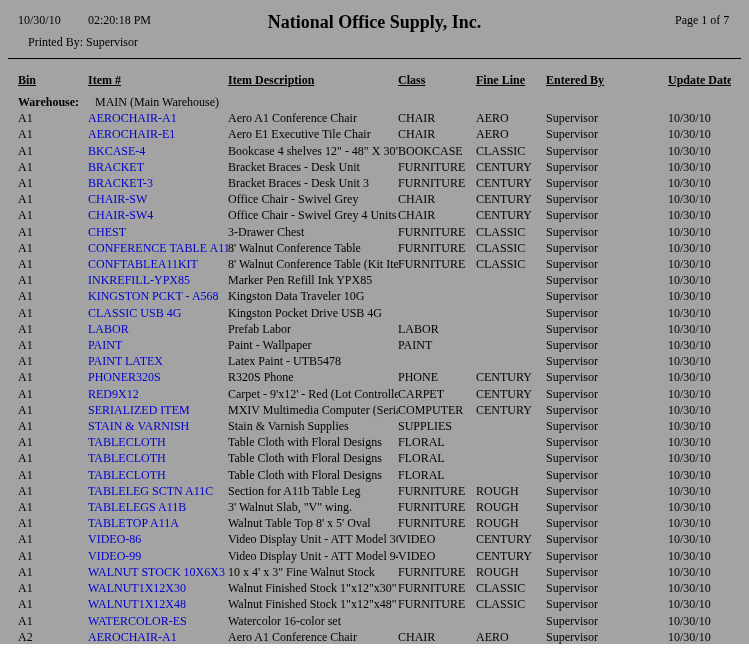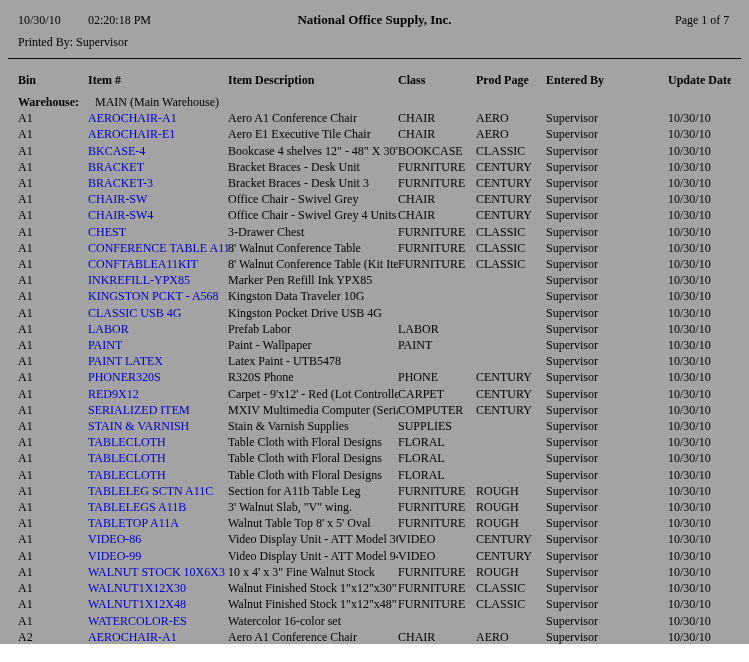--- a/index.html
+++ b/index.html
@@ -4,31 +4,31 @@
 <style>
   html,body{margin:0;padding:0;background:#ffffff;}
   .page{
     position:relative;width:749px;height:644px;background:#a3a3a3;
     font-family:"Liberation Serif","DejaVu Serif",serif;color:#000;overflow:hidden;
   }
   .pos{position:absolute;font-size:12px;white-space:nowrap;}
   .date{left:18px;top:13px;}
   .time{left:88px;top:13px;}
   .pageno{left:675px;top:13px;}
-  .printedby{left:18px;top:35px;}
-  .company{position:absolute;left:0;right:0;top:12px;text-align:center;font-weight:bold;font-size:13px;}
+  .printedby{left:28px;top:35px;}
+  .company{position:absolute;left:0;right:0;top:12px;text-align:center;font-weight:bold;font-size:18px;}
   .title{position:absolute;left:0;right:0;top:33px;text-align:center;font-weight:bold;font-size:17px;}
   .rule{position:absolute;left:8px;right:8px;top:58px;border-top:1px solid #000;height:0;}
   table{position:absolute;left:18px;top:72px;border-collapse:collapse;table-layout:fixed;width:713px;}
   th,td{
     padding:0;margin:0;text-align:left;font-weight:normal;font-size:12px;
     line-height:16.2px;height:16.2px;white-space:nowrap;overflow:hidden;vertical-align:top;
   }
   th{height:22px;vertical-align:top;}
-  .colhead{font-weight:bold;font-size:12px;}
+  .colhead{font-weight:bold;text-decoration:underline;font-size:12px;}
   .b{font-weight:bold;margin-top:24px;}
   .whval{padding-left:7px;}
   .link{color:var(--link-color,#0000CC);cursor:pointer;}
 </style>
 </head>
 <body>
 
 <div class="page">
 
   <span class="pos date">10/30/10</span>
@@ -47,21 +47,21 @@
         <col style="width:70px">
         <col style="width:122px">
         <col style="width:63px">
     </colgroup>
     <thead>
       <tr>
         <th><span class="colhead">Bin</span></th>
         <th><span class="colhead">Item #</span></th>
         <th><span class="colhead">Item Description</span></th>
         <th><span class="colhead">Class</span></th>
-        <th><span class="colhead">Prod Page</span></th>
+        <th><span class="colhead">Fine Line</span></th>
         <th><span class="colhead">Entered By</span></th>
         <th><span class="colhead">Update Date</span></th>
       </tr>
     </thead>
     <tbody>
       <tr>
         <td class="b">Warehouse:</td>
         <td colspan="6" class="whval">MAIN (Main Warehouse)</td>
       </tr>
     <tr>

